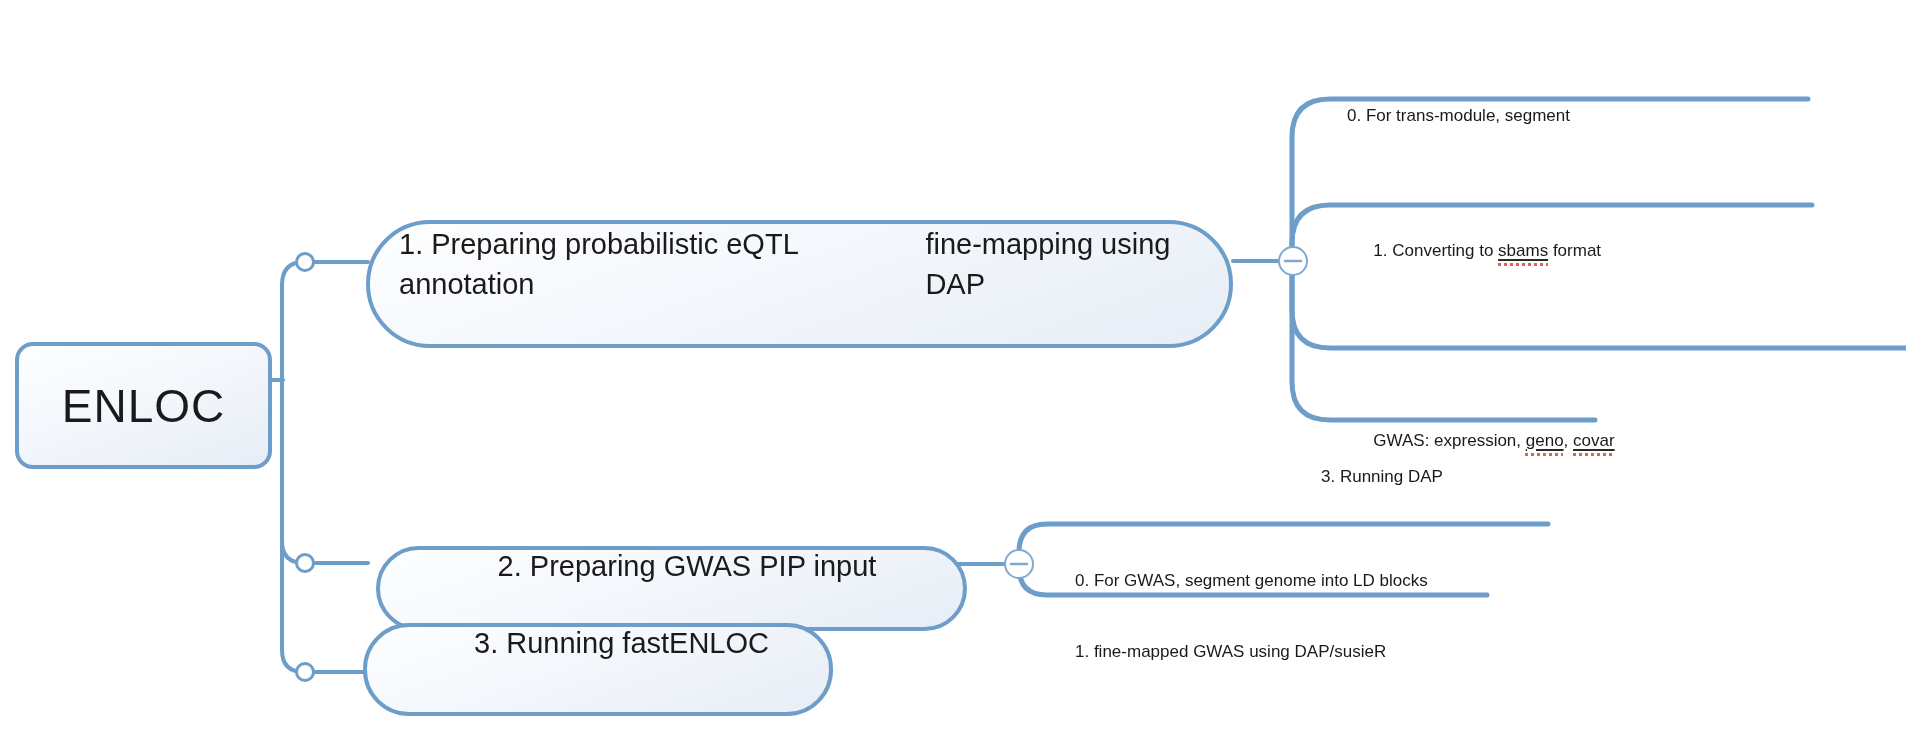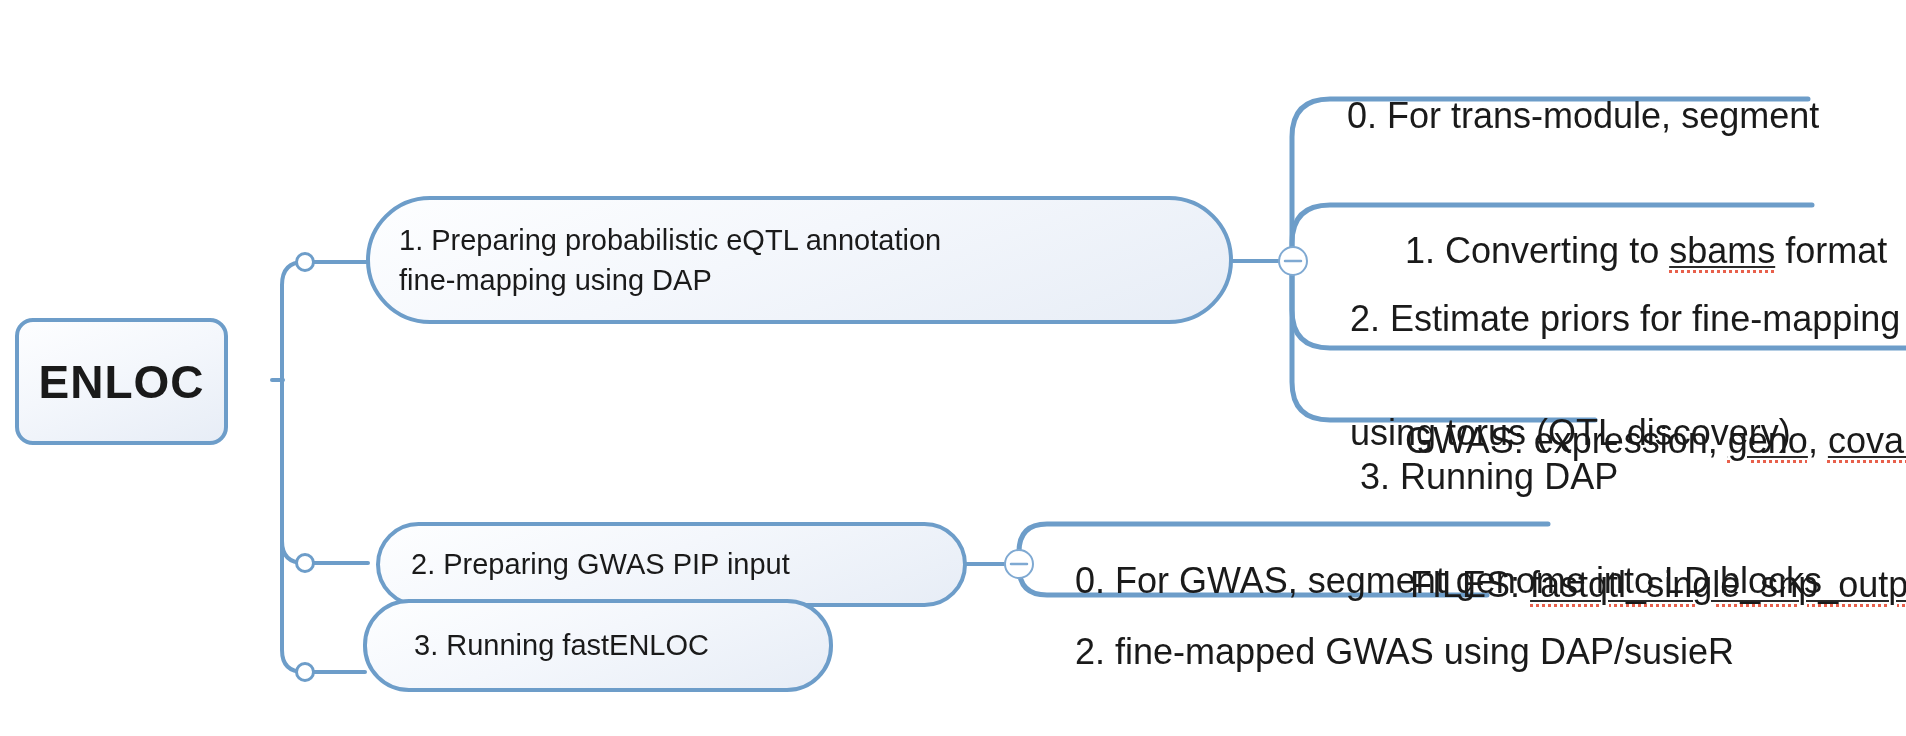--- a/index.html
+++ b/index.html
@@ -15,34 +15,34 @@
   svg.wires{position:absolute;left:0;top:0;width:1906px;height:736px;}
   svg.wires path{fill:none;stroke:var(--line);stroke-width:4;stroke-linecap:round;}
   svg.wires path.underline{stroke-width:5;}
   svg.wires circle.dot{fill:#ffffff;stroke:var(--line);stroke-width:3;}
   svg.wires circle.btn{fill:#ffffff;stroke:#7fa9d2;stroke-width:2;}
   svg.wires line.minus{stroke:#7fa9d2;stroke-width:2.5;stroke-linecap:round;}
 
   .node{
     position:absolute;box-sizing:border-box;border:4px solid var(--line);
     background:linear-gradient(160deg,#fdfeff 0%,#f4f7fc 45%,#e7edf6 100%);
-    display:flex;flex-direction:column;justify-content:center;
+    display:flex;justify-content:center;margin-top:24px;
   }
   .rootbox{
-    left:15px;top:318px;width:213px;height:127px;border-radius:18px;
-    align-items:center;font-size:46px;letter-spacing:1px;font-weight:bold;
+    left:15px;top:318px;width:257px;height:127px;border-radius:18px;
+    align-items:center;font-size:46px;letter-spacing:1px;
   }
   .pill1{left:366px;top:196px;width:867px;height:128px;border-radius:64px;
     padding-left:29px;font-size:29px;line-height:40px;}
   .pill2{left:376px;top:522px;width:591px;height:85px;border-radius:43px;
     padding-left:31px;font-size:29px;}
   .pill3{left:363px;top:599px;width:470px;height:93px;border-radius:46px;
     padding-left:47px;font-size:29px;}
 
-  .subtext{position:absolute;font-size:36px;line-height:38px;white-space:pre;color:var(--text);}
+  .subtext{position:absolute;font-size:17px;line-height:38px;white-space:pre;color:var(--text);}
   .ul{text-decoration-line:underline;text-decoration-thickness:2px;
       text-decoration-color:#2b2b2b;text-underline-offset:3px;margin-top:9px;}
   .sq{text-decoration-line:underline;text-decoration-style:dotted;
       text-decoration-color:var(--spell);text-decoration-thickness:2.5px;
       text-underline-offset:7px;}
 </style>
 </head>
 <body>
 
 <div class="canvas">
@@ -102,33 +102,26 @@
 
   <div class="subtext" style="left:1345px;top:118px;">
     <div>
       <span>1. Converting to </span><span class="ul"><span class="sq">sbams</span></span><span> format</span>
     </div>
     <div>
       <span>GWAS: expression, </span><span class="ul"><span class="sq">geno</span></span><span>, </span><span class="ul"><span class="sq">covar</span></span>
     </div>
   </div>
 
-  <div class="subtext" style="left:1350px;top:224px;">
-    <div>2. Estimate priors for fine-mapping</div>
-    <div>using torus (QTL discovery)</div>
-    <div>
-      <span>FILES: </span><span class="ul"><span class="sq">fastqtl_single_snp_output</span></span>
-    </div>
-  </div>
 
-  <div class="subtext" style="left:1360px;top:382px;">
+  <div class="subtext" style="left:1321px;top:382px;">
     <div>3. Running DAP</div>
   </div>
 
   <div class="subtext" style="left:1075px;top:486px;">
     <div>0. For GWAS, segment genome into LD blocks</div>
   </div>
 
   <div class="subtext" style="left:1075px;top:557px;">
-    <div>2. fine-mapped GWAS using DAP/susieR</div>
+    <div>1. fine-mapped GWAS using DAP/susieR</div>
   </div>
 
 </div>
 
 </body></html>

